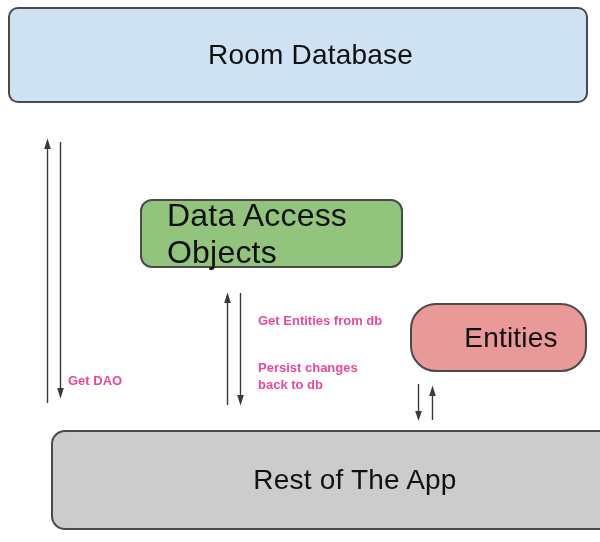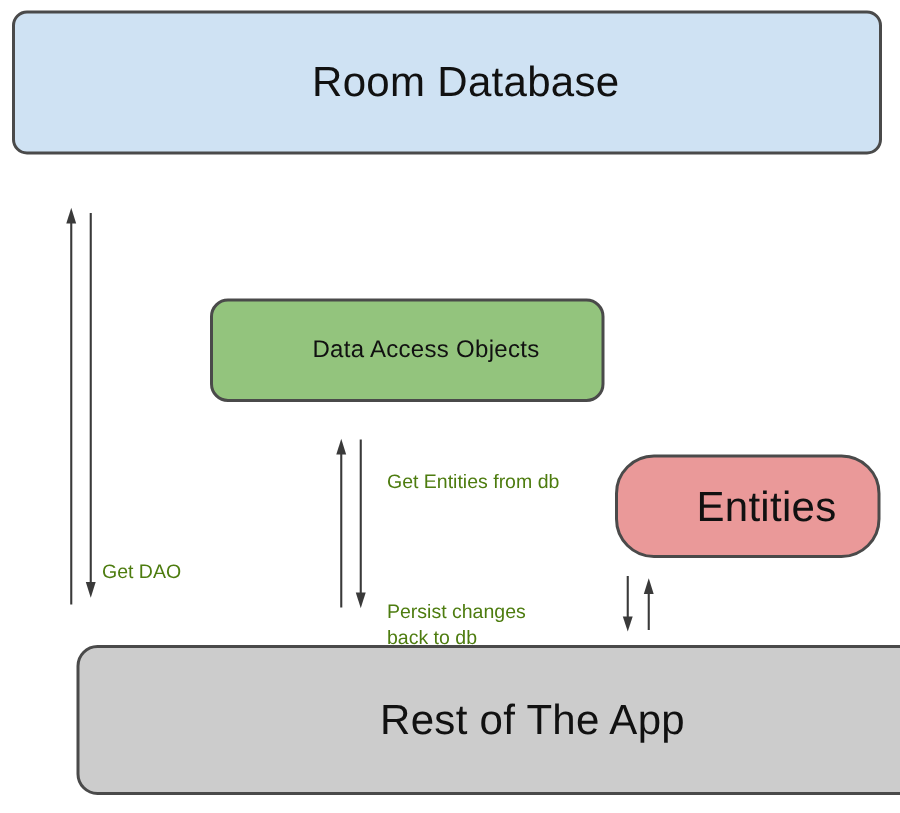--- a/index.html
+++ b/index.html
@@ -18,40 +18,40 @@
     border-radius: 12px;
     display: flex;
     align-items: center;
     justify-content: center;
     color: #111111;
     font-size: 28px;
     letter-spacing: 0.2px;
     padding-left: 25px;
   }
   #box-room      { left: 8px;   top: 7px;   width: 580px; height: 96px;  border-radius: 10px; }
-  #box-dao       { left: 140px; top: 199px; width: 263px; height: 69px;  font-size: 16px; }
+  #box-dao       { left: 140px; top: 199px; width: 263px; height: 69px;  font-size: 32px; }
   #box-entities  { left: 410px; top: 303px; width: 177px; height: 69px; border-radius: 26px;  }
   #box-rest      { left: 7px;   top: 430px; width: 583px; height: 100px; border-radius: 14px; margin-left: 44px; }
   #arrows-layer {
     position: absolute;
     left: 0; top: 0;
     width: 600px; height: 542px;
     pointer-events: none;
   }
   #arrows-layer line    { stroke: #3a3a3a; stroke-width: 1.4; }
   #arrows-layer polygon { fill: #3a3a3a; }
   .edge-label {
     position: absolute;
     font-size: 13px;
-    font-weight: normal;
-    color: #4d7c0f;
+    font-weight: bold;
+    color: #ec4899;
     line-height: 17px;
     white-space: nowrap;
   }
-  #label-persist { white-space: normal; width: 108px; margin-top: 40px; }
+  #label-persist { white-space: normal; width: 108px; }
 </style>
 </head>
 <body>
 
 <div id="canvas">
 
   <svg id="arrows-layer" viewBox="0 0 600 542" xmlns="http://www.w3.org/2000/svg">
 
     <g>
       <line x1="47.5" y1="403" x2="47.5" y2="148"></line>

